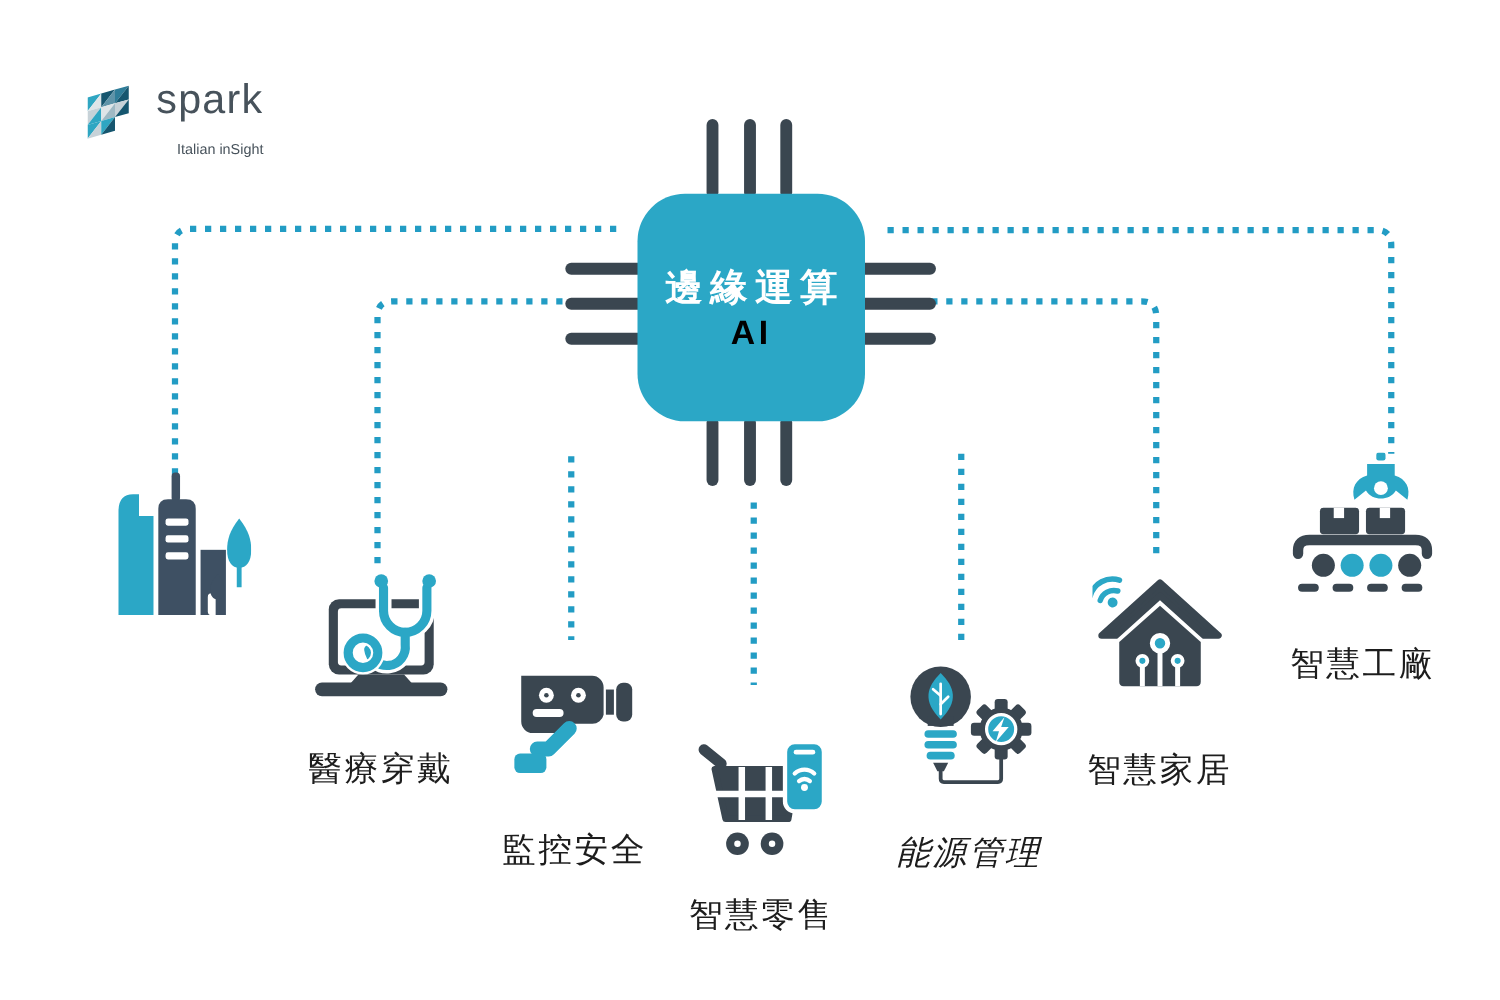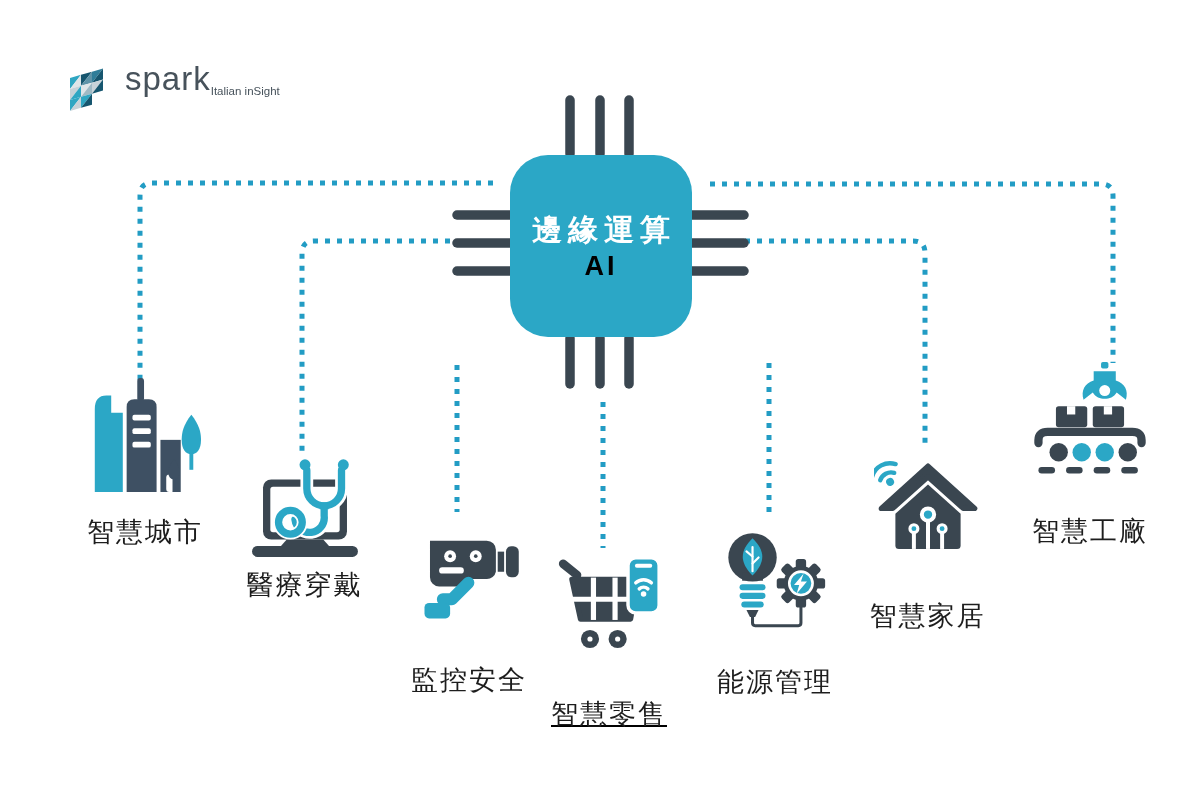--- a/index.html
+++ b/index.html
@@ -12,35 +12,35 @@
   
   .chip{position:absolute;left:510px;top:155px;width:182px;height:182px;border-radius:38px;
         background:var(--teal);display:flex;flex-direction:column;align-items:center;
         justify-content:center;gap:0;}
   .chip .t1{color:#fff;font-size:30px;font-weight:bold;letter-spacing:6px;margin-left:6px;white-space:nowrap;}
   .chip .t2{color:#000000;font-size:27px;font-weight:bold;letter-spacing:3px;}
   
   .node{position:absolute;display:flex;flex-direction:column;align-items:center;}
   .node .label{font-size:27px;color:var(--text-dark);letter-spacing:2px;white-space:nowrap;}
   #node-city   {left:70px; top:376px;width:150px;gap:18px;}
-  #node-medical{left:232px;top:452px;width:145px;}
-  #node-camera {left:392px;top:526px;width:135px;gap:28px;align-items:flex-end;}
-  #node-retail {left:540px;top:556px;width:138px;gap:38px;text-decoration:underline;}
-  #node-energy {left:700px;top:528px;width:150px;gap:34px;}
+  #node-medical{left:232px;top:452px;width:145px;gap:30px;}
+  #node-camera {left:392px;top:526px;width:135px;gap:28px;}
+  #node-retail {left:540px;top:592px;width:138px;gap:20px;}
+  #node-energy {left:700px;top:528px;width:150px;gap:34px;font-style:italic;}
   #node-home   {left:860px;top:452px;width:135px;gap:42px;}
   #node-factory{left:1020px;top:362px;width:140px;gap:35px;}
   
   .f-teal{fill:var(--teal);}  .f-slate{fill:var(--slate);} .f-slate2{fill:var(--slate2);}
   .f-white{fill:#fff;}
   .s-teal{stroke:var(--teal);fill:none;}
   .s-white{stroke:#fff;fill:none;}
   .s-slate{stroke:var(--slate);fill:none;}
   
   .logo{position:absolute;left:70px;top:62px;display:flex;align-items:flex-start;}
-  .logo-text{margin-left:9px;display:flex;flex-direction:row;align-items:flex-end;}
+  .logo-text{margin-left:9px;display:flex;flex-direction:column;align-items:flex-end;}
   .logo-name{font-size:33px;color:var(--text-grey);letter-spacing:1px;line-height:1.05;}
   .logo-tag{font-size:11.5px;color:var(--text-grey);margin-top:17px;}
   
   .caption{position:absolute;right:66px;top:727px;font-size:21px;color:var(--text-grey);
            letter-spacing:1px;white-space:nowrap;}
 </style>
 </head>
 <body>
 
 <div class="canvas">
@@ -111,21 +111,20 @@
       <rect class="f-white" x="45" y="40" width="19" height="6" rx="2"></rect>
       <rect class="f-white" x="45" y="54" width="19" height="6" rx="2"></rect>
       <rect class="f-white" x="45" y="68" width="19" height="6" rx="2"></rect>
       <rect class="f-slate2" x="74" y="66" width="21" height="54"></rect>
       <rect class="f-white" x="80" y="102" width="9" height="18" rx="3"></rect>
       <path class="f-slate2" d="M88,86 C84,91 82,95 82,99 C82,104 84.5,107 88,107 C91.5,107 94,104 94,99 C94,95 92,91 88,86 Z"></path>
       <rect class="f-slate2" x="86.5" y="105" width="3" height="15"></rect>
       <path class="f-teal" d="M106,40 C98,50 96,58 96,66 C96,76 100,81 106,81 C112,81 116,76 116,66 C116,58 114,50 106,40 Z"></path>
       <rect class="f-teal" x="104" y="79" width="4" height="18"></rect>
     </svg>
-    <div class="label">智慧城市</div>
   </div>
 
   <div class="node" id="node-medical">
     <svg width="110" height="115" viewBox="0 0 120 126">
       <rect class="f-slate" x="14" y="30" width="92" height="66" rx="9"></rect>
       <rect class="f-white" x="22" y="38" width="76" height="50" rx="3"></rect>
       <path class="f-slate" d="M40,96 h40 l8,9 h-56 z"></path>
       <rect class="f-slate" x="2" y="103" width="116" height="12" rx="6"></rect>
       <g class="s-white" stroke-width="14" stroke-linecap="round">
         <path d="M62,20 V40 A19,19 0 0 0 100,40 V20"></path>

